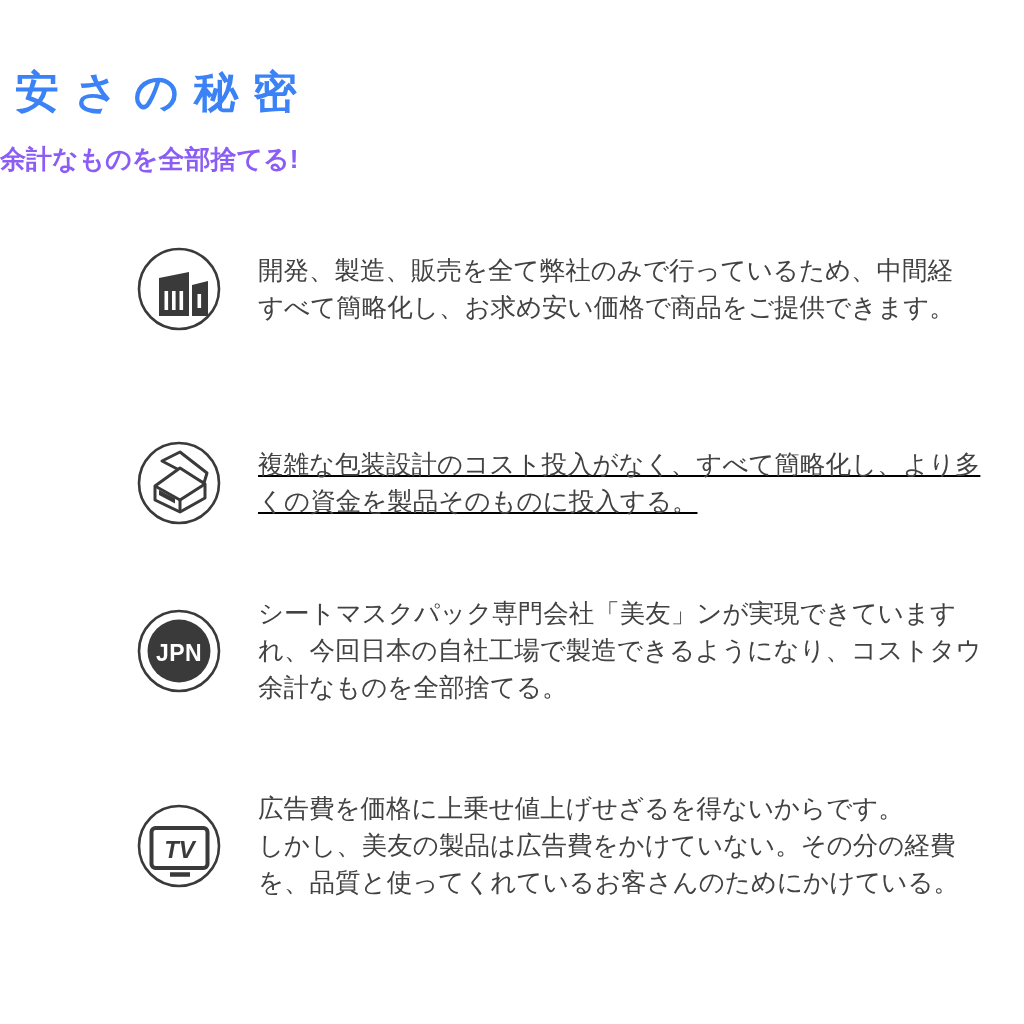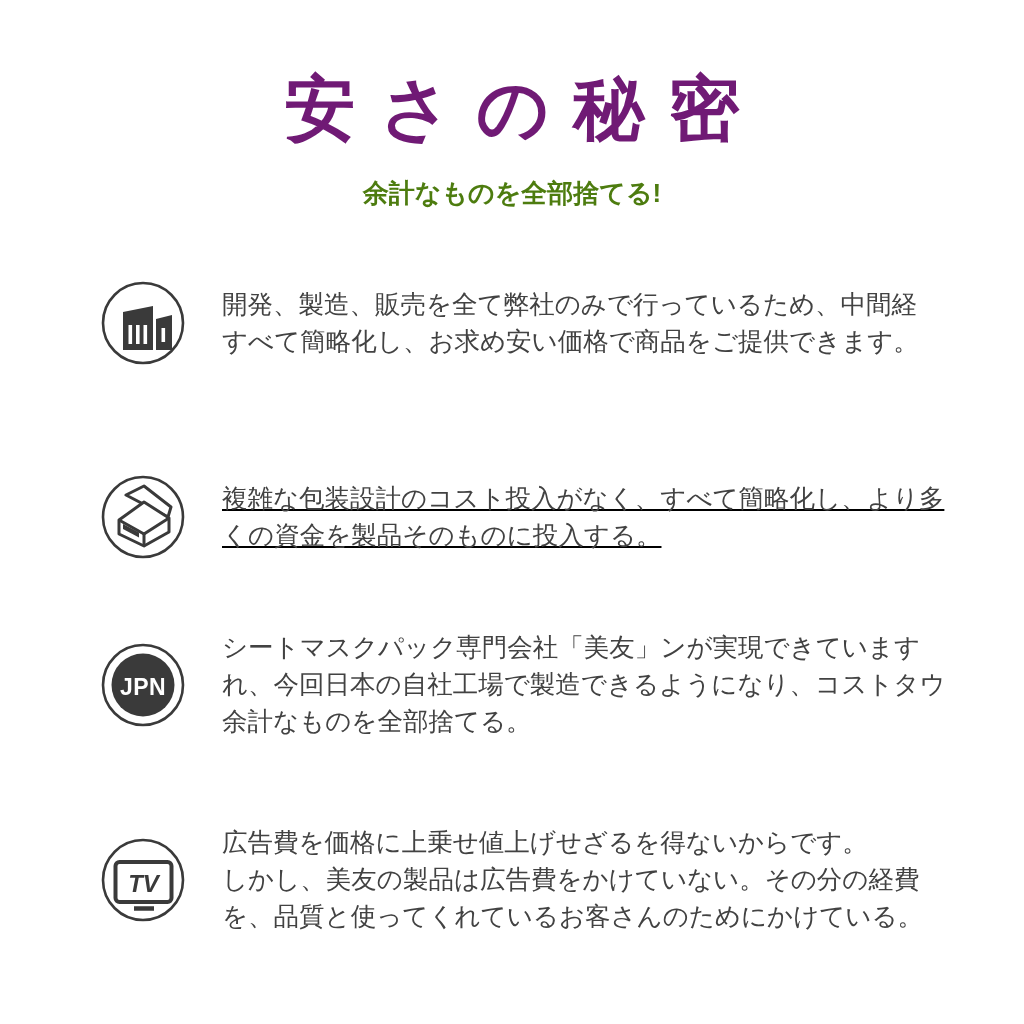--- a/index.html
+++ b/index.html
@@ -8,37 +8,35 @@
   .canvas {
     position: relative;
     width: 1024px;
     height: 1024px;
     background: #ffffff;
     overflow: hidden;
     margin: 0 auto;
   }
   .title {
     margin-top: 64px;
-    text-align: center;
-    font-size: 71px;
+    font-size: 44px;
     font-weight: 800;
-    color: #701a75;
+    color: #3b82f6;
     letter-spacing: 0.34em;
     padding-left: 0.34em; 
     line-height: 1.26;
   }
   .subtitle {
     margin-top: 22px;
-    text-align: center;
     font-size: 26px;
     font-weight: 700;
-    color: #4d7c0f;
+    color: #8b5cf6;
     line-height: 36px;
   }
-  .rows { width: 852px; }
+  .rows { width: 852px; margin-left: 36px; }
   .row {
     display: flex;
     align-items: center;
     margin-left: 101px;
   }
   .row-1 { margin-top: 70px; }
   .row-2 { margin-top: 110px; text-decoration: underline; }
   .row-3 { margin-top: 70px; }
   .row-4 { margin-top: 84px; }
   .icon-wrap {

